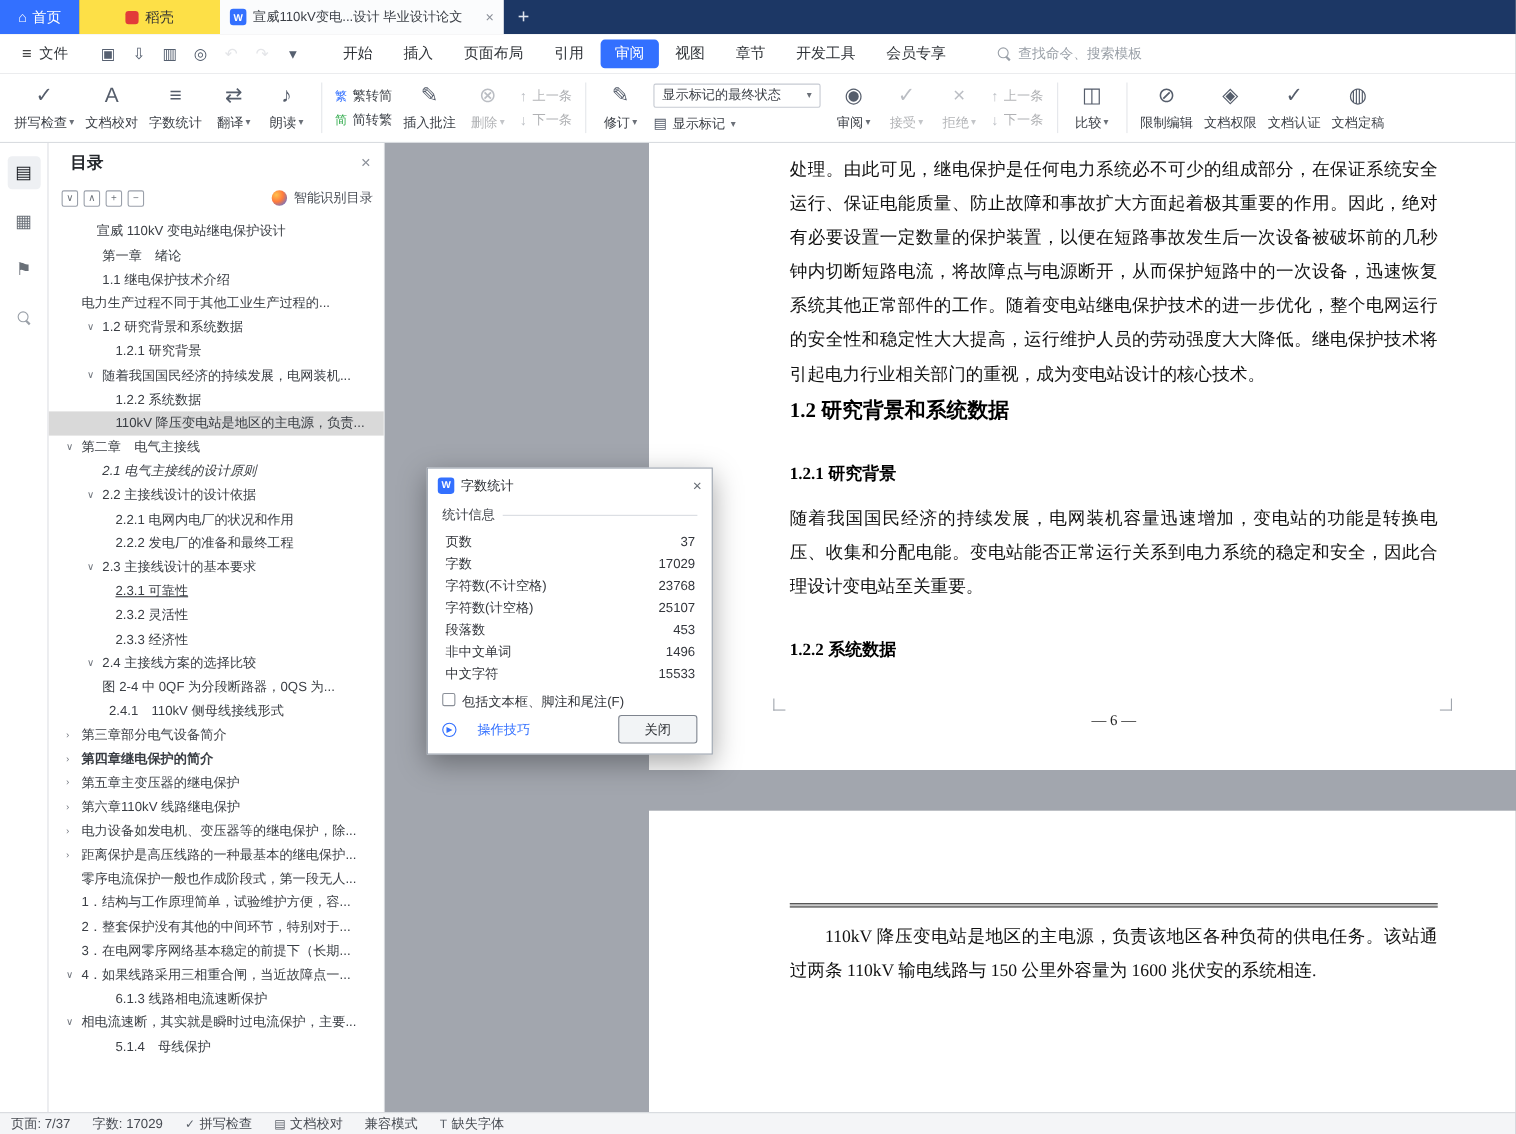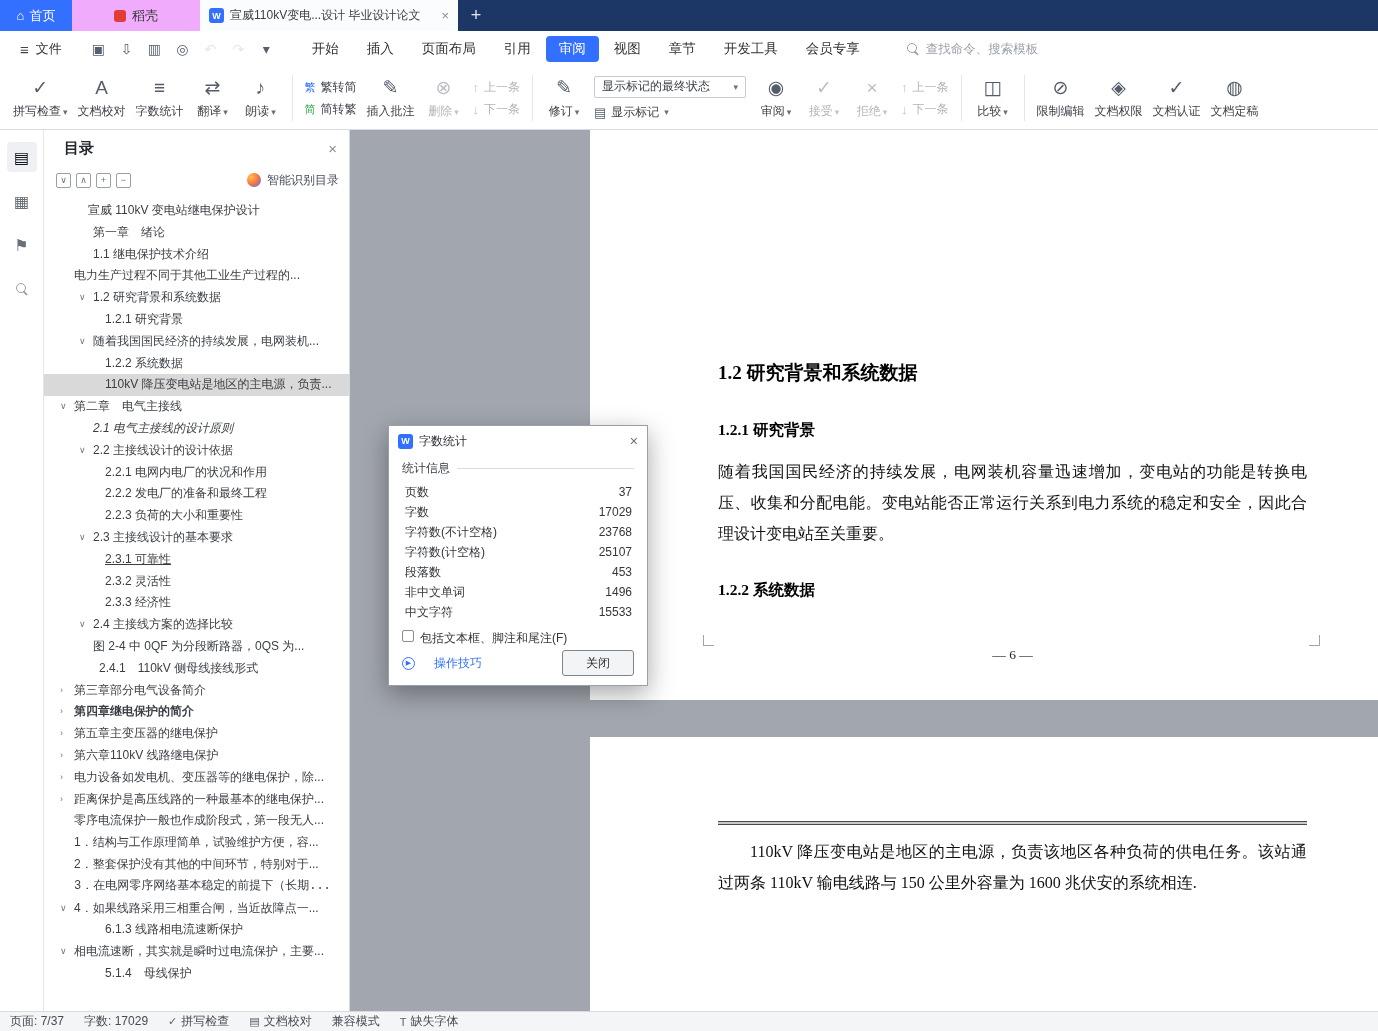--- a/index.html
+++ b/index.html
@@ -7,21 +7,21 @@
   body {
     position:relative;
     font-family:"Liberation Sans","DejaVu Sans",sans-serif;
     background:#a2a6ae;
     color:#333;
   }
   
   #tabbar { position:absolute; top:0; left:0; right:0; height:31px; background:#1c3765; display:flex; align-items:stretch; }
   .tab-home { width:72px; background:#3370ff; color:#fff; display:flex; align-items:center; justify-content:center; gap:5px; font-size:13px; }
   .tab-home .ic { font-size:13px; }
-  .tab-docer { width:128px; background:#f0abfc; color:#333; display:flex; align-items:center; justify-content:center; gap:6px; font-size:13px; }
+  .tab-docer { width:128px; background:#fde047; color:#333; display:flex; align-items:center; justify-content:center; gap:6px; font-size:13px; }
   .docer-ic { width:12px; height:12px; background:#e23c39; border-radius:3px; }
   .tab-doc { width:258px; background:#fbfcfd; color:#3b3f46; display:flex; align-items:center; gap:6px; font-size:12px; padding:0 9px; }
   .wps-ic { width:15px; height:15px; border-radius:3px; background:#3370ff; color:#fff; font-size:9px; font-weight:bold; display:grid; place-items:center; flex:none; }
   .tab-doc-label { flex:1; overflow:hidden; white-space:nowrap; text-overflow:ellipsis; }
   .tab-close { color:#8a8f98; font-size:13px; }
   .tab-new { width:36px; color:#dfe5ee; font-size:18px; display:grid; place-items:center; }
   
   #menubar { position:absolute; top:31px; left:0; right:0; height:36px; background:#fff; display:flex; align-items:center; padding:0 10px; }
   .file-btn { display:flex; align-items:center; gap:7px; font-size:13px; color:#2f3338; padding:0 10px; }
   .file-btn .ic { font-size:15px; color:#444; }
@@ -359,23 +359,20 @@
         <span class="toc-chev" style="left: 35px;">∨</span>
         <span class="toc-lbl" style="padding-left: 49px;">2.2 主接线设计的设计依据</span>
       </div>
       <div class="toc-row">
         <span class="toc-lbl" style="padding-left: 61px;">2.2.1 电网内电厂的状况和作用</span>
       </div>
       <div class="toc-row">
         <span class="toc-lbl" style="padding-left: 61px;">2.2.2 发电厂的准备和最终工程</span>
       </div>
       <div class="toc-row">
-        <span class="toc-lbl" style="padding-left: 61px;">2.2.3 负荷的大小和重要性</span>
-      </div>
-      <div class="toc-row">
         <span class="toc-chev" style="left: 35px;">∨</span>
         <span class="toc-lbl" style="padding-left: 49px;">2.3 主接线设计的基本要求</span>
       </div>
       <div class="toc-row">
         <span class="toc-lbl" style="padding-left: 61px; text-decoration: underline;">2.3.1 可靠性</span>
       </div>
       <div class="toc-row">
         <span class="toc-lbl" style="padding-left: 61px;">2.3.2 灵活性</span>
       </div>
       <div class="toc-row">
@@ -418,41 +415,42 @@
       <div class="toc-row">
         <span class="toc-lbl" style="padding-left: 30px;">零序电流保护一般也作成阶段式，第一段无人...</span>
       </div>
       <div class="toc-row">
         <span class="toc-lbl" style="padding-left: 30px;">1．结构与工作原理简单，试验维护方便，容...</span>
       </div>
       <div class="toc-row">
         <span class="toc-lbl" style="padding-left: 30px;">2．整套保护没有其他的中间环节，特别对于...</span>
       </div>
       <div class="toc-row">
-        <span class="toc-lbl" style="padding-left: 30px; font-family: Liberation Mono, monospace;">3．在电网零序网络基本稳定的前提下（长期...</span>
+        <span class="toc-lbl" style="padding-left: 30px;">3．在电网零序网络基本稳定的前提下（长期...</span>
       </div>
       <div class="toc-row">
         <span class="toc-chev" style="left: 16px;">∨</span>
         <span class="toc-lbl" style="padding-left: 30px;">4．如果线路采用三相重合闸，当近故障点一...</span>
       </div>
       <div class="toc-row">
         <span class="toc-lbl" style="padding-left: 61px;">6.1.3 线路相电流速断保护</span>
       </div>
       <div class="toc-row">
         <span class="toc-chev" style="left: 16px;">∨</span>
         <span class="toc-lbl" style="padding-left: 30px;">相电流速断，其实就是瞬时过电流保护，主要...</span>
       </div>
       <div class="toc-row">
         <span class="toc-lbl" style="padding-left: 61px;">5.1.4　母线保护</span>
       </div>
     </div>
 </div>
 
 <div id="doc">
   <div class="page" id="page1">
+    <div class="para" id="p1-para1">处理。由此可见，继电保护是任何电力系统必不可少的组成部分，在保证系统安全运行、保证电能质量、防止故障和事故扩大方面起着极其重要的作用。因此，绝对有必要设置一定数量的保护装置，以便在短路事故发生后一次设备被破坏前的几秒钟内切断短路电流，将故障点与电源断开，从而保护短路中的一次设备，迅速恢复系统其他正常部件的工作。随着变电站继电保护技术的进一步优化，整个电网运行的安全性和稳定性大大提高，运行维护人员的劳动强度大大降低。继电保护技术将引起电力行业相关部门的重视，成为变电站设计的核心技术。</div>
     <div id="p1-h1">1.2  研究背景和系统数据</div>
     <div id="p1-h2">1.2.1 研究背景</div>
     <div class="para" id="p1-para2">随着我国国民经济的持续发展，电网装机容量迅速增加，变电站的功能是转换电压、收集和分配电能。变电站能否正常运行关系到电力系统的稳定和安全，因此合理设计变电站至关重要。</div>
     <div id="p1-h3">1.2.2 系统数据</div>
     <div class="crop" id="crop-l"></div>
     <div class="crop" id="crop-r"></div>
     <div id="p1-pageno">— 6 —</div>
   </div>
   <div class="page" id="page2">
     <div id="p2-line"></div>

